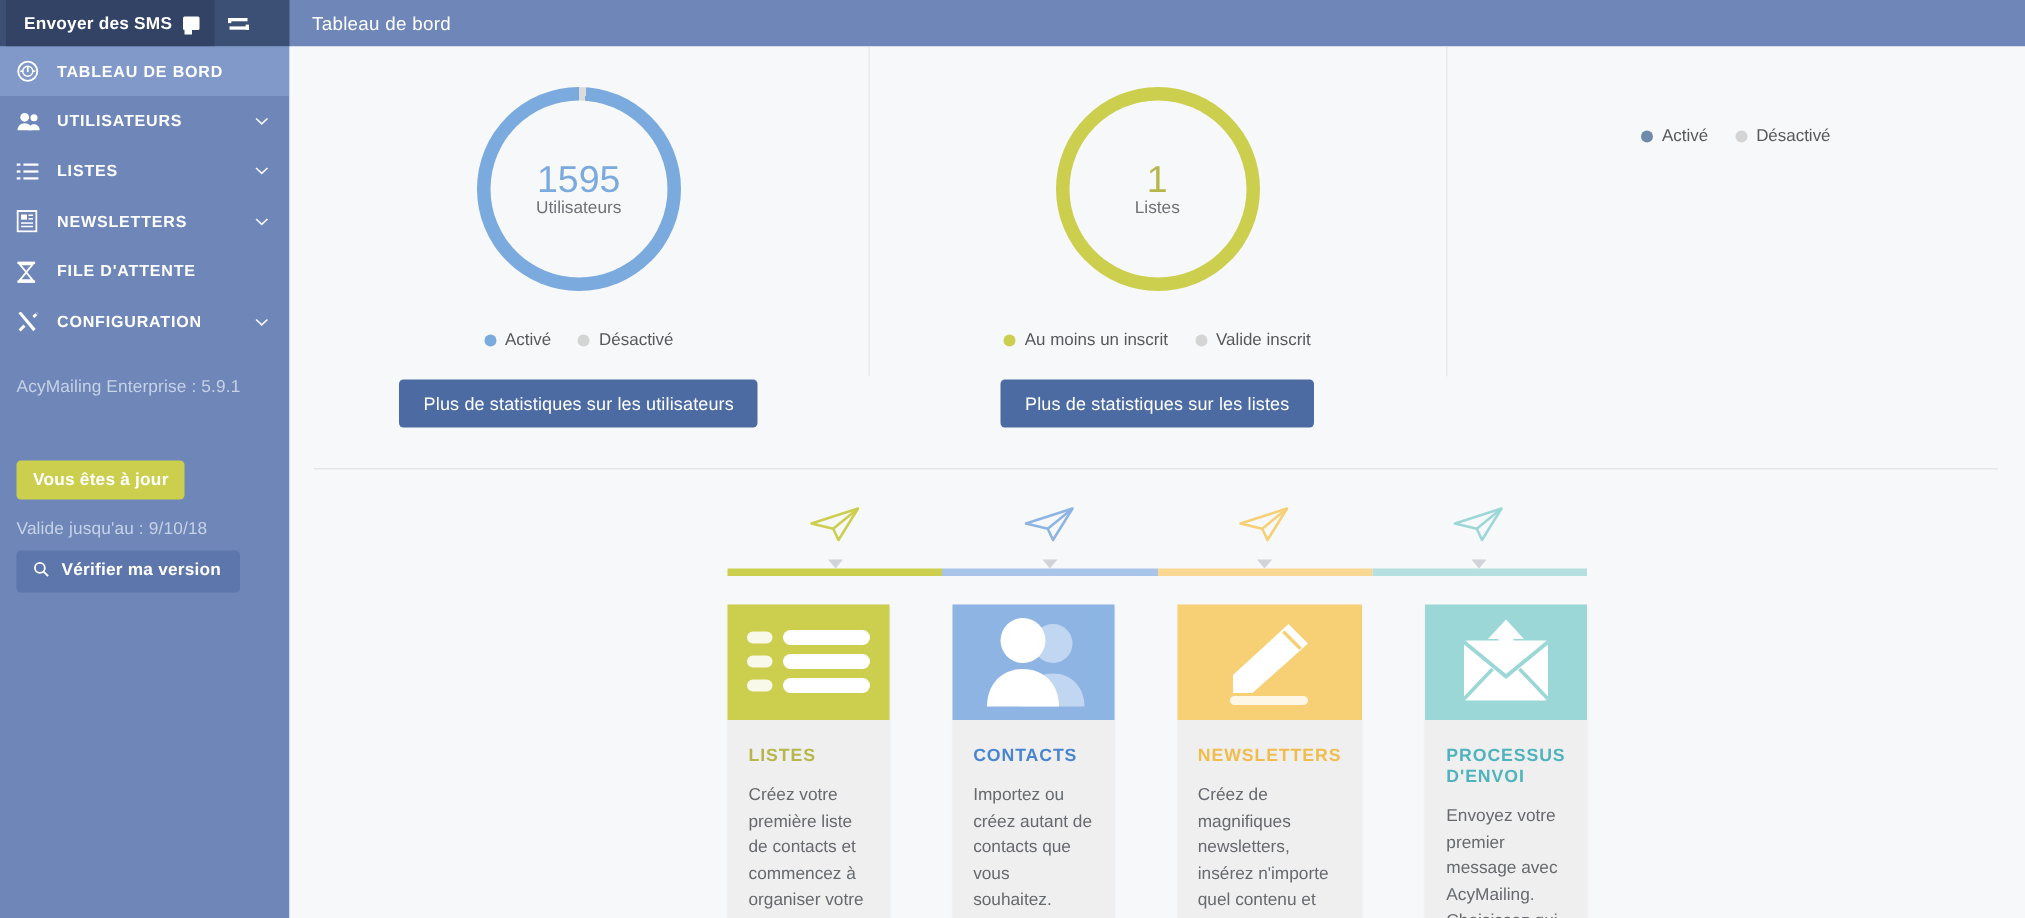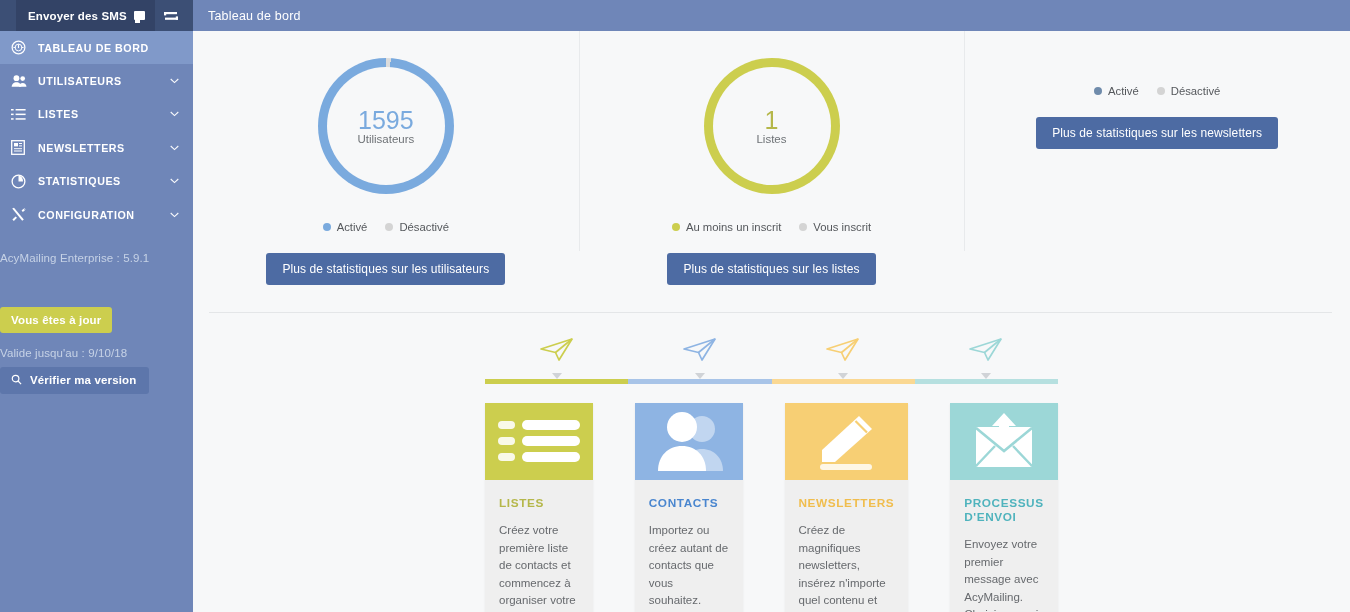--- a/index.html
+++ b/index.html
@@ -16,21 +16,21 @@
     width: 1350px; height: 31px;
     background: #6f86b8;
     display: flex; align-items: stretch;
   }
   .topbar-left {
     width: 193px; height: 31px;
     background: #3c4f75;
     display: flex; align-items: center;
   }
   .sms-btn {
-    margin-left: 16px;
+    margin-left: 4px;
     height: 31px;
     padding: 0 10px 0 12px;
     background: #334366;
     color: #ffffff;
     font-size: 11.5px; font-weight: bold;
     display: flex; align-items: center; gap: 7px;
     border: none; cursor: pointer;
     letter-spacing: .15px;
   }
   .sms-screen-icon {
@@ -87,21 +87,21 @@
   .nav-icon svg { display: block; }
   .nav-label { flex: 1; padding-left: 5px; white-space: nowrap; }
   .nav-chevron {
     margin-right: 14px;
     opacity: .95;
     display: flex; align-items: center;
   }
 
   .sidebar-footer {
     margin-top: 21px;
-    padding-left: 0;
+    padding-left: 11px;
   }
   .version-text {
     color: #c6d2e6;
     font-size: 11.5px;
     margin-bottom: 8px;
     letter-spacing: .1px;
   }
   .uptodate-badge {
     display: inline-block;
     background: #ccce4e;
@@ -365,35 +365,32 @@
       </svg>
     </span>
     <span class="nav-label">NEWSLETTERS</span>
     <span class="nav-chevron">
       <svg width="9" height="6" viewBox="0 0 9 6">
           <path d="M0.7 1 L4.5 4.6 L8.3 1" fill="none" stroke="#fff" stroke-width="1.1"></path>
         </svg>
     </span>
   </div>
 
-
   <div class="nav-item">
     <span class="nav-icon">
-      <svg width="15" height="15" viewBox="0 0 16 16">
-        <circle cx="8" cy="8" r="6.8" fill="none" stroke="#fff" stroke-width="1.4"></circle>
-        <path d="M8 8 L8 1.2 A6.8 6.8 0 0 1 12.8 8 Z" fill="#fff"></path>
-      </svg>
-    </span>
-    <span class="nav-label">STATISTIQUES</span>
-    <span class="nav-chevron">
-      <svg width="9" height="6" viewBox="0 0 9 6">
-          <path d="M0.7 1 L4.5 4.6 L8.3 1" fill="none" stroke="#fff" stroke-width="1.1"></path>
-        </svg>
-    </span>
-  </div>
+      <svg width="13" height="15" viewBox="0 0 13 15">
+        <rect x="0.6" y="0.4" width="11.8" height="1.6" fill="#fff"></rect>
+        <rect x="0.6" y="13" width="11.8" height="1.6" fill="#fff"></rect>
+        <path d="M2.2 2.2 L10.8 2.2 L6.5 7.4 Z" fill="none" stroke="#fff" stroke-width="1.2"></path>
+        <path d="M2.2 12.8 L10.8 12.8 L6.5 7.6 Z" fill="none" stroke="#fff" stroke-width="1.2"></path>
+      </svg>
+    </span>
+    <span class="nav-label">FILE D'ATTENTE</span>
+  </div>
+
 
   <div class="nav-item">
     <span class="nav-icon">
       <svg width="16" height="15" viewBox="0 0 16 15">
         <path d="M1.2 1.6 L3 0.8 L12.8 12.4 L11.2 13.8 Z" fill="#fff"></path>
         <path d="M13.4 1 L10.6 3.6 L11.9 5 L14.7 2.4 Z" fill="#fff"></path>
         <path d="M12.6 1.2 L14.6 3.2" stroke="#6f86b8" stroke-width="1"></path>
         <path d="M1.4 12.6 L4.6 9.4 L6 10.8 L2.8 14 Z" fill="#fff"></path>
       </svg>
     </span>
@@ -454,38 +451,37 @@
           <div class="donut-label">Listes</div>
         </div>
       </div>
       <div class="legend">
         <span class="legend-entry">
           <span class="legend-dot" style="background:#ccce4e"></span>
           <span>Au moins un inscrit</span>
         </span>
         <span class="legend-entry">
           <span class="legend-dot" style="background:#d4d4d4"></span>
-          <span>Vous inscrit</span>
+          <span>Valide inscrit</span>
         </span>
       </div>
       <button class="stat-btn">Plus de statistiques sur les listes</button>
     </div>
 
     <div class="stat-col">
       <div class="legend">
         <span class="legend-entry">
           <span class="legend-dot" style="background:#6f8bab"></span>
           <span>Activé</span>
         </span>
         <span class="legend-entry">
           <span class="legend-dot" style="background:#d4d4d4"></span>
           <span>Désactivé</span>
         </span>
       </div>
-      <button class="stat-btn">Plus de statistiques sur les newsletters</button>
     </div>
   </div>
 
   <div class="main-divider"></div>
 
   <div class="onboard">
 
     <div class="plane-row">
       <span class="plane" style="left:12.5%">
         <svg width="40" height="30" viewBox="0 0 40 30">

